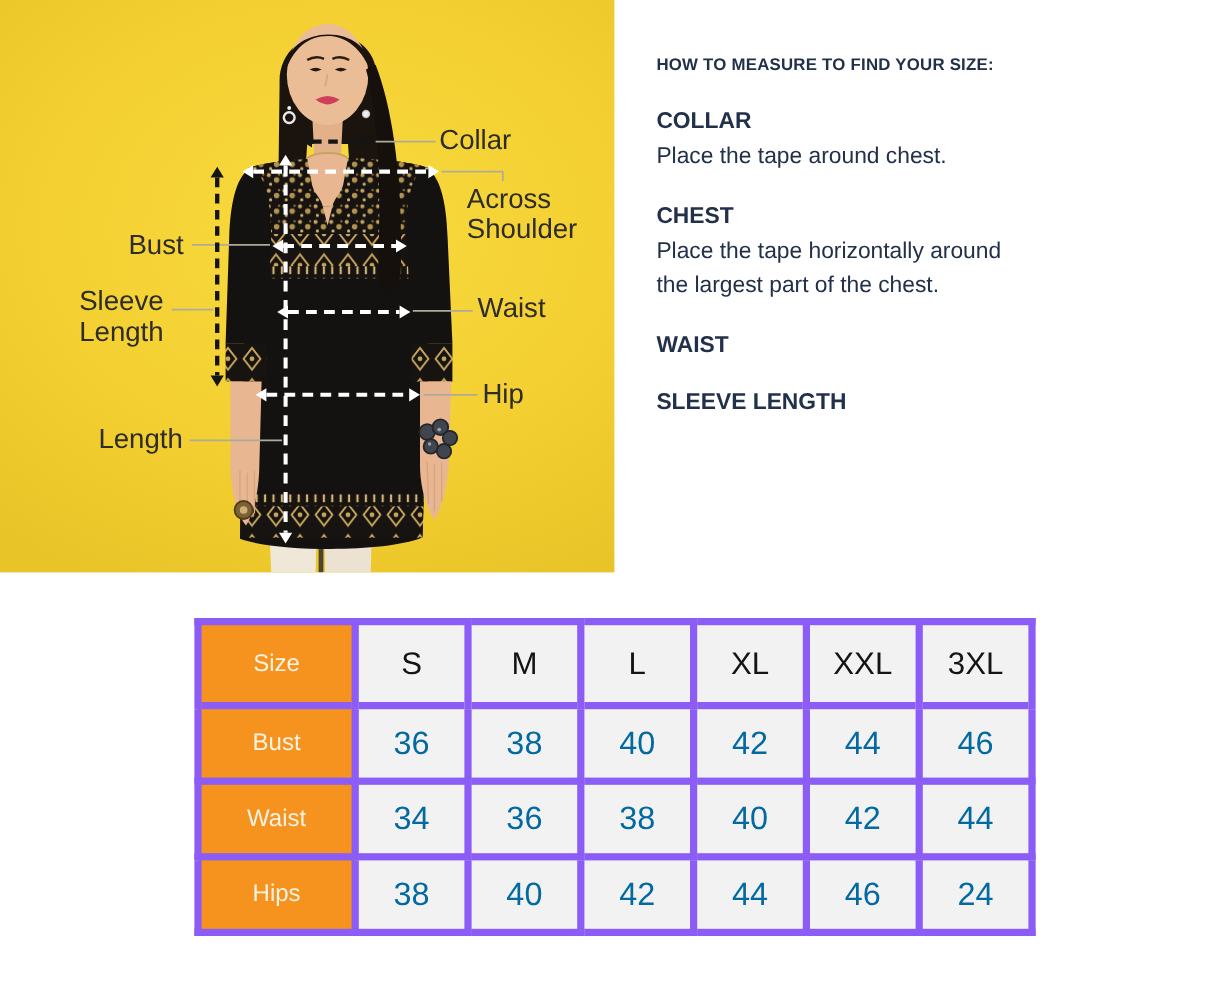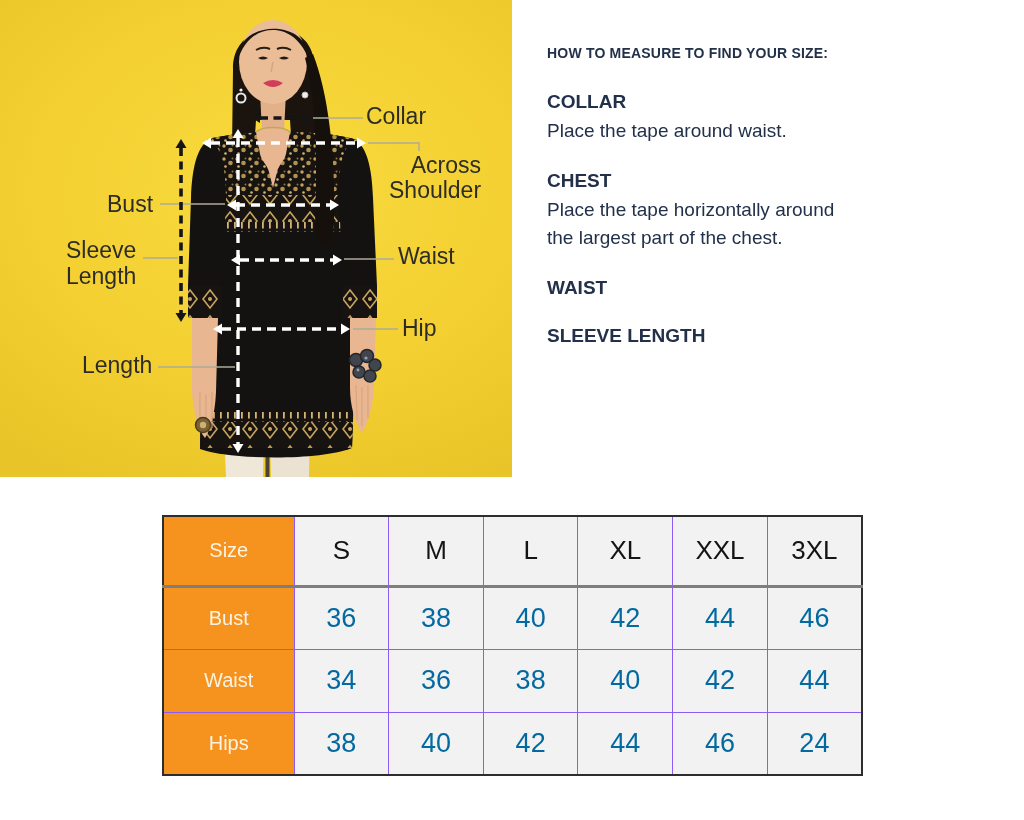--- a/index.html
+++ b/index.html
@@ -6,39 +6,39 @@
   body{width:1024px;height:820px;font-family:"Liberation Sans",sans-serif;position:relative;overflow:hidden;}
   .page{position:relative;width:1024px;height:820px;background:#fff;}
 
   
   .hero{position:absolute;left:0;top:0;width:512px;height:477px;
         background:radial-gradient(ellipse 430px 330px at 54% 40%, #f8da3e 0%, #f4d032 55%, #e9c428 100%);
         overflow:hidden;}
   .hero svg{position:absolute;left:0;top:0;}
   .diagram-label{position:absolute;color:#2d2c28;font-size:23px;line-height:25px;white-space:pre-line;z-index:3;}
   .lbl-collar{left:366px;top:104px;}
-  .lbl-across{left:389px;top:153px;text-align:right;}
+  .lbl-across{left:389px;top:153px;}
   .lbl-bust{left:107px;top:192px;}
   .lbl-sleeve{left:66px;top:237px;line-height:26px;}
   .lbl-waist{left:398px;top:244px;}
   .lbl-hip{left:402px;top:316px;}
   .lbl-length{left:82px;top:353px;}
 
   
   .instructions{position:absolute;left:547px;top:40px;width:440px;color:#22304a;}
   .instructions h2{margin:0;font-size:14px;line-height:26px;font-weight:bold;letter-spacing:.2px;}
   .m-section{margin-top:24px;}
   .m-title{font-size:19px;line-height:24px;font-weight:bold;}
   .m-body{font-size:19px;line-height:28px;margin-top:3px;white-space:pre-line;}
 
   
   .size-table{position:absolute;left:162px;top:515px;width:701px;border-collapse:collapse;table-layout:fixed;
               border:2px solid #2d2d2d;}
   .size-table col.c0{width:131px;}
-  .size-table th,.size-table td{border:1px solid #8b5cf6;text-align:center;vertical-align:middle;padding:8px;font-weight:400;}
+  .size-table th,.size-table td{border:6px solid #8b5cf6;text-align:center;vertical-align:middle;padding:8px;font-weight:400;}
   .size-table thead tr{height:70px;}
   .size-table tbody tr{height:63px;}
   .size-table thead th{border-bottom:3px solid #7e7e7e;}
   .orange{background:#F6921E;color:#FBF3E4;font-size:20px;}
   .size-cell{background:#F2F2F2;color:#141414;font-size:26px;}
   .val-cell{background:#F2F2F2;color:#0369a1;font-size:27px;}
 </style>
 </head>
 <body>
 
@@ -192,21 +192,21 @@
     <div class="diagram-label lbl-waist">Waist</div>
     <div class="diagram-label lbl-hip">Hip</div>
     <div class="diagram-label lbl-length">Length</div>
   </div>
 
   <div class="instructions">
     <h2>HOW TO MEASURE TO FIND YOUR SIZE:</h2>
 
     <div class="m-section">
       <div class="m-title">COLLAR</div>
-      <div class="m-body">Place the tape around waist.</div>
+      <div class="m-body">Place the tape around chest.</div>
     </div>
     <div class="m-section">
       <div class="m-title">CHEST</div>
       <div class="m-body">Place the tape horizontally around
 the largest part of the chest.</div>
     </div>
     <div class="m-section">
       <div class="m-title">WAIST</div>
     </div>
     <div class="m-section">

